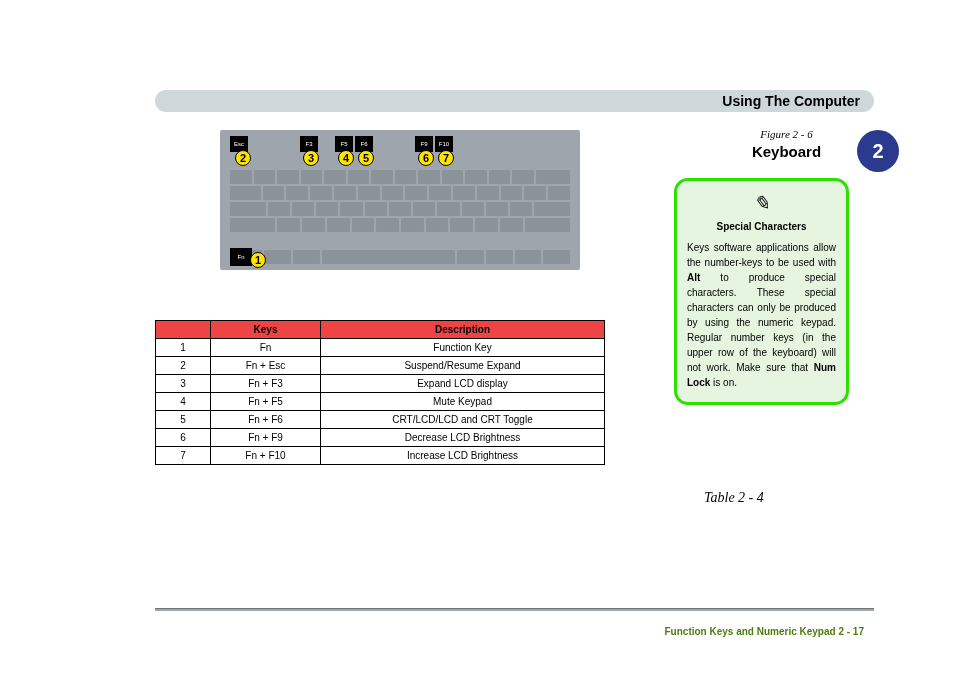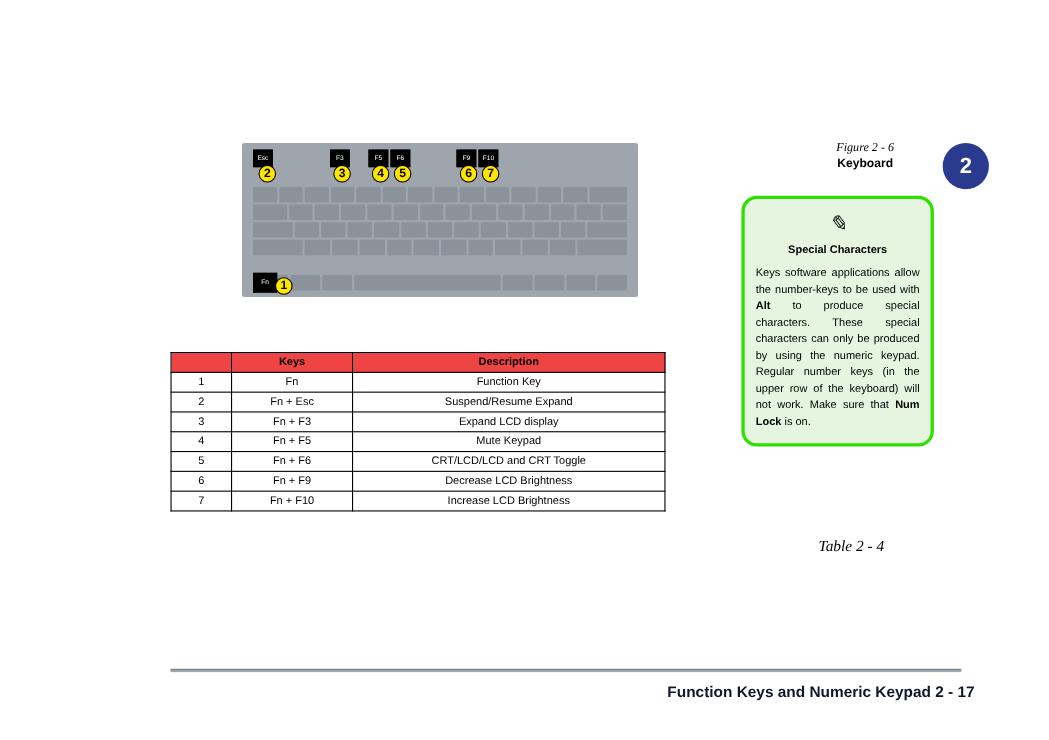--- a/index.html
+++ b/index.html
@@ -109,21 +109,21 @@
     font-weight: bold;
   }
   .fig-right {
     position: absolute;
     right: 0;
     top: 8px;
     width: 115px;
     text-align: center;
   }
   .fig-label { font-style: italic; font-family: "Times New Roman", serif; font-size: 11px; }
-  .fig-name { font-weight: bold; font-size: 11px; margin-top: 3px; }
+  .fig-name { font-weight: bold; font-size: 15px; margin-top: 3px; }
   .callout {
     position: absolute;
     right: -5px;
     top: 58px;
     width: 175px;
     border: 3px solid #2ee000;
     border-radius: 14px;
     background: #e5f5e0;
     padding: 10px 10px 12px 10px;
   }
@@ -147,48 +147,51 @@
   }
   .tbl th { background: #ef4444; font-weight: bold; }
   .tbl th:first-child { width: 55px; }
   .tbl th:nth-child(2) { width: 110px; }
 
   .table-caption {
     position: absolute;
     right: 0;
     top: 370px;
     width: 140px;
-    text-align: center;
+    text-align: left;
   }
   .table-caption .t1 { font-style: italic; font-family: "Times New Roman", serif; font-size: 14px; }
   .table-caption .t2 { font-weight: bold; font-size: 11px; margin-top: 3px; line-height: 1.4; }
 
   .footer-line {
     position: absolute;
     left: 155px;
     right: 80px;
     bottom: 62px;
     height: 3px;
     background: linear-gradient(to right, #a0a8ab 0, #a0a8ab 100%);
     border-top: 1px solid #6c7478;
   }
   .footer-text {
     position: absolute;
-    right: 68px;
+    right: 90px;
     bottom: 36px;
     font-weight: bold;
-    font-size: 14px;
-    color: #0f172a;
+    font-size: 10px;
+    color: #4d7c0f;
   }
 </style>
 </head>
 <body>
 
 <div class="page">
 
+  <div class="top-bar">
+    <span class="top-bar-title">Using The Computer</span>
+  </div>
 
   <div class="chapter-tab">
     <span>2</span>
   </div>
 
   <div class="content">
 
     <div class="fig-right">
       <div class="fig-label">Figure 2 - 6</div>
       <div class="fig-name">Keyboard</div>

